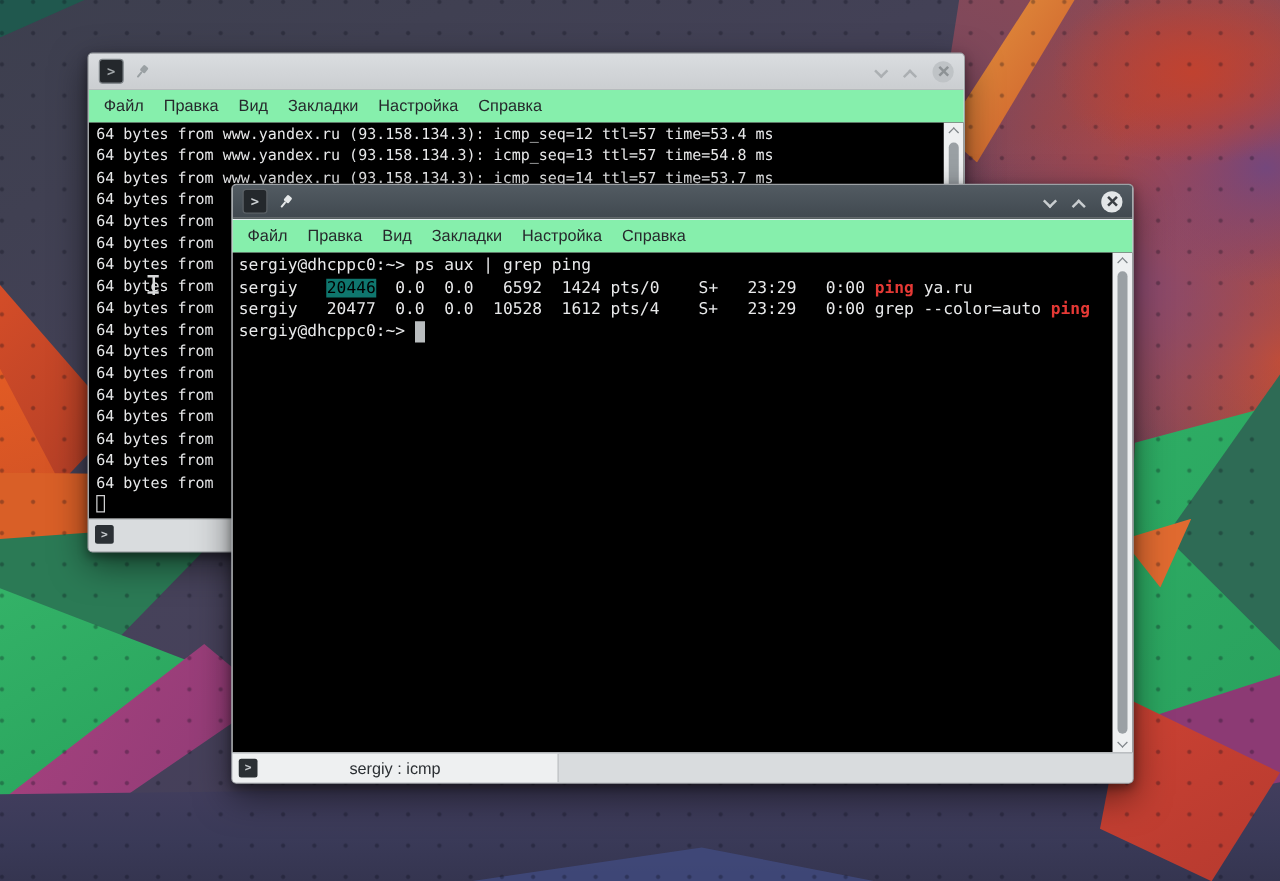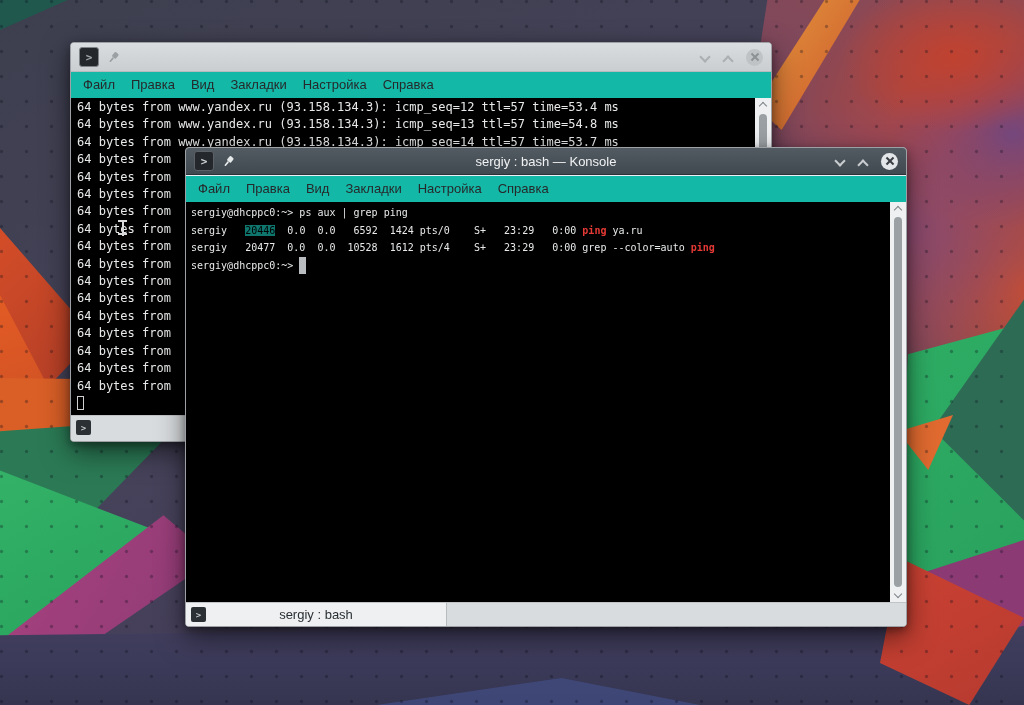--- a/index.html
+++ b/index.html
@@ -65,30 +65,30 @@
   .chev.up::before{transform:rotate(-135deg);top:4px;}
   #win-bash .chev{color:#c9cdd0;}
   #win-ping .chev{color:#abafb2;}
   .close-btn{width:17px;height:17px;border-radius:50%;position:relative;}
   #win-bash .close-btn{background:#e3e6e8;}
   #win-ping .close-btn{background:#bfc3c6;}
   .close-btn::before,.close-btn::after{content:"";position:absolute;left:3.5px;top:7.5px;width:10px;height:2px;background:#3a3f44;}
   #win-ping .close-btn::before,#win-ping .close-btn::after{background:#8d9295;}
   .close-btn::before{transform:rotate(45deg);} .close-btn::after{transform:rotate(-45deg);}
 
-  .menubar{flex:0 0 auto;display:flex;align-items:center;background:#14b8a6;padding:0 4px;}
+  .menubar{flex:0 0 auto;display:flex;align-items:center;background:#86efac;padding:0 4px;}
   #win-ping .menubar{height:26px;}
   #win-bash .menubar{height:26px;border-top:1px solid #e9f1f6;}
   .menu-item{padding:0 8px;font-size:13px;color:#26292c;line-height:26px;}
 
   .terminal{flex:1 1 auto;position:relative;background:#000;overflow:hidden;}
   .term-content{position:absolute;left:0;top:0;right:16px;bottom:0;overflow:hidden;
     font-family:"DejaVu Sans Mono",monospace;color:#e8e9ea;white-space:pre;}
   #win-ping .term-content{font-size:12px;line-height:17.4px;padding:1px 0 0 6px;}
-  #win-bash .term-content{font-size:10px;line-height:17.5px;padding:2px 0 0 5px;}
+  #win-bash .term-content{font-size:13px;line-height:17.5px;padding:2px 0 0 5px;}
   .seg-red{color:#e53935;font-weight:bold;}
   .seg-sel{background:#0f766e;color:#000;}
   .seg-cursor{background:#b9bdbf;color:#b9bdbf;display:inline-block;width:.62em;}
   .seg-cursor_hollow{box-shadow:inset 0 0 0 1px #cfd0d1;color:transparent;display:inline-block;width:.62em;height:14px;vertical-align:text-bottom;}
 
   .scrollbar{position:absolute;right:0;top:0;bottom:0;width:16px;background:#eef0f1;}
   .sb-thumb{position:absolute;left:4px;right:4px;background:#9aa0a4;border-radius:4px;}
   #win-bash .sb-thumb{top:15px;bottom:15px;}
   #win-ping .sb-thumb{top:16px;height:150px;}
   .sb-arrow{position:absolute;left:4px;width:8px;height:8px;color:#7e8488;}
@@ -181,21 +181,20 @@
           <span>&gt;</span>
         </div>
       <span class="pin-icon">
         <svg width="13" height="13" viewBox="0 0 16 16" fill="currentColor">
             <g transform="rotate(40 8 8)">
               <rect x="5" y="1" width="6" height="7" rx="1.5"></rect>
               <rect x="7" y="8" width="2" height="7" rx="1"></rect>
             </g>
           </svg>
       </span>
-      <span class="title-text">sergiy : bash — Konsole</span>
       <div class="tb-controls">
         <span class="chev dn"></span>
         <span class="chev up"></span>
         <span class="close-btn"></span>
       </div>
     </div>
     <div class="menubar">
 
     <span class="menu-item">Файл</span>
         <span class="menu-item">Правка</span>
@@ -207,21 +206,21 @@
     <div class="terminal">
       <div class="term-content"><div><span>sergiy@dhcppc0:~&gt; ps aux | grep ping</span></div><div><span>sergiy   </span><span class="seg-sel">20446</span><span>  0.0  0.0   6592  1424 pts/0    S+   23:29   0:00 </span><span class="seg-red">ping</span><span> ya.ru</span></div><div><span>sergiy   20477  0.0  0.0  10528  1612 pts/4    S+   23:29   0:00 grep --color=auto </span><span class="seg-red">ping</span></div><div><span>sergiy@dhcppc0:~&gt; </span><span class="seg-cursor"> </span></div></div>
       <div class="scrollbar">
         <span class="sb-arrow up"></span>
         <div class="sb-thumb"></div>
         <span class="sb-arrow dn"></span>
       </div>
     </div>
     <div class="tabbar">
       <div class="tab">
-        <span class="tab-label">sergiy : bash</span>
+        <span class="tab-label">sergiy : icmp</span>
       </div>
       <div class="newtab-btn">
           <span>&gt;</span>
         </div>
     </div>
   </div>
 
   <div class="ibeam"></div>
 </div>
 

